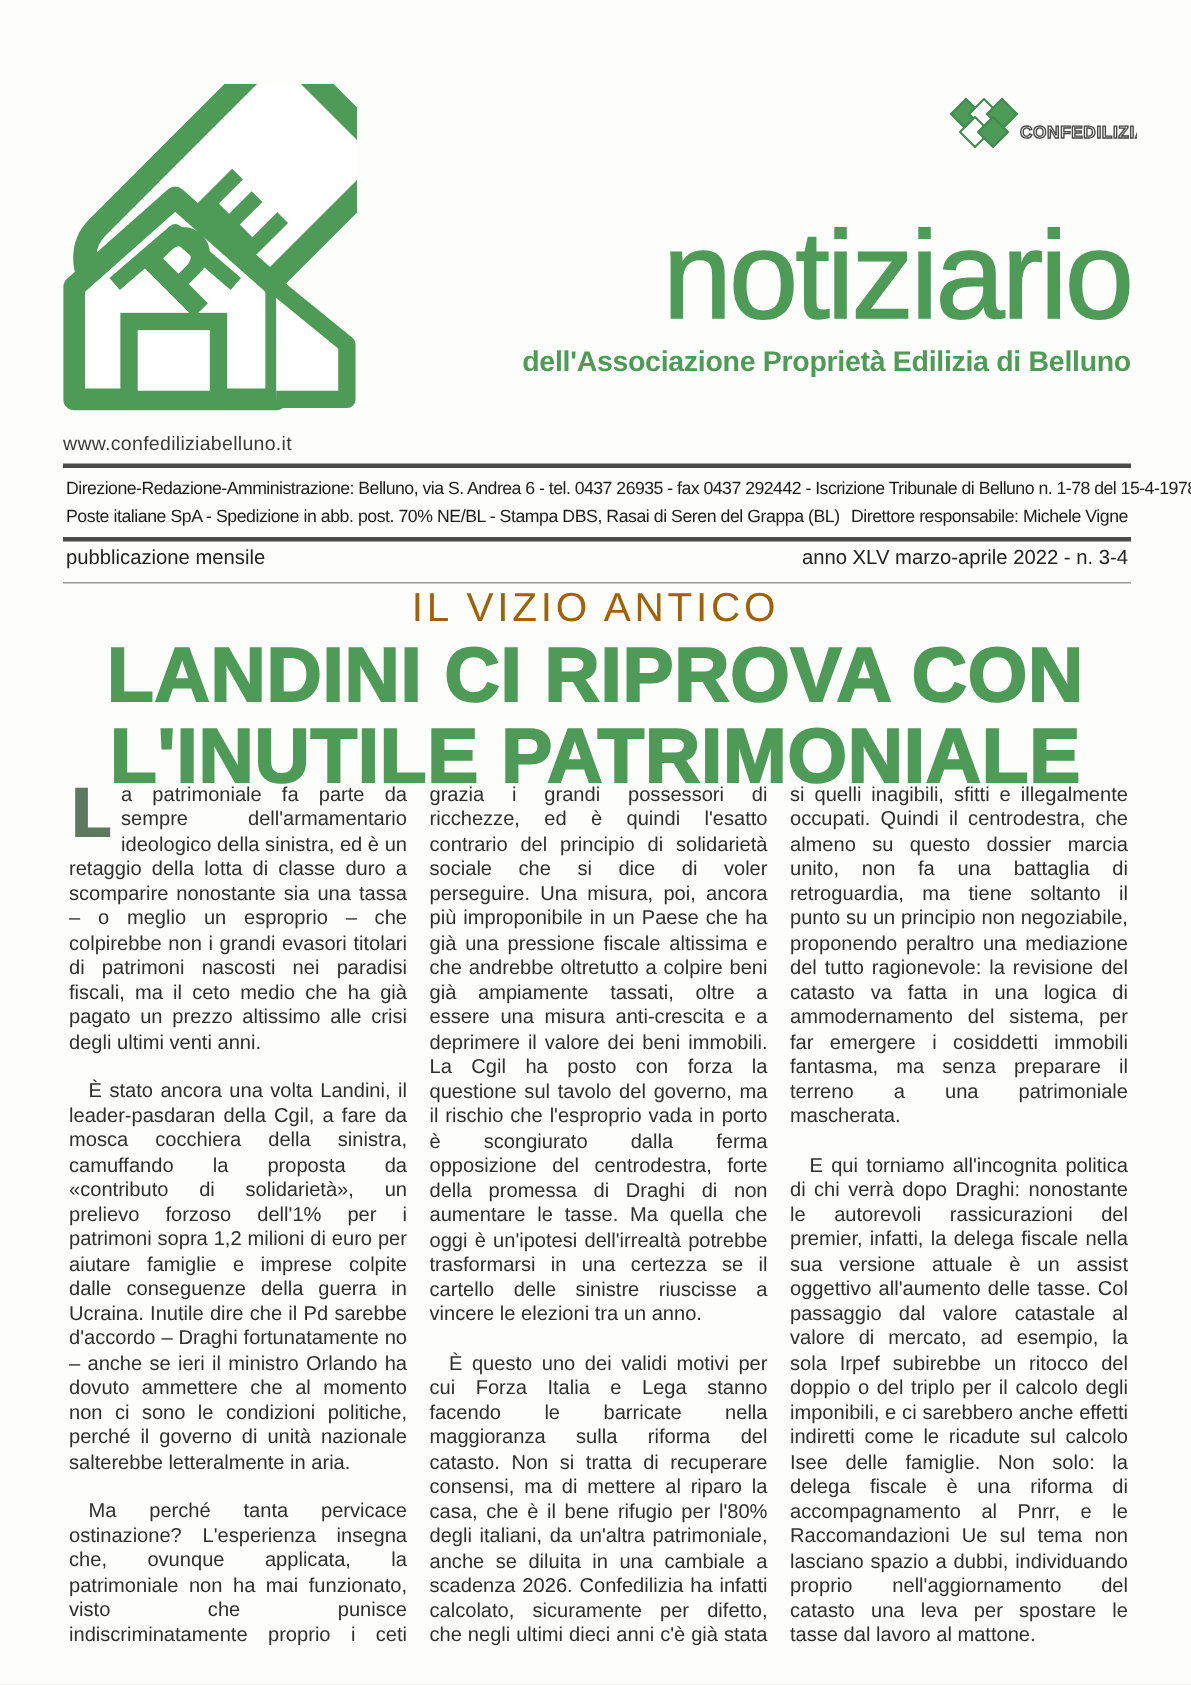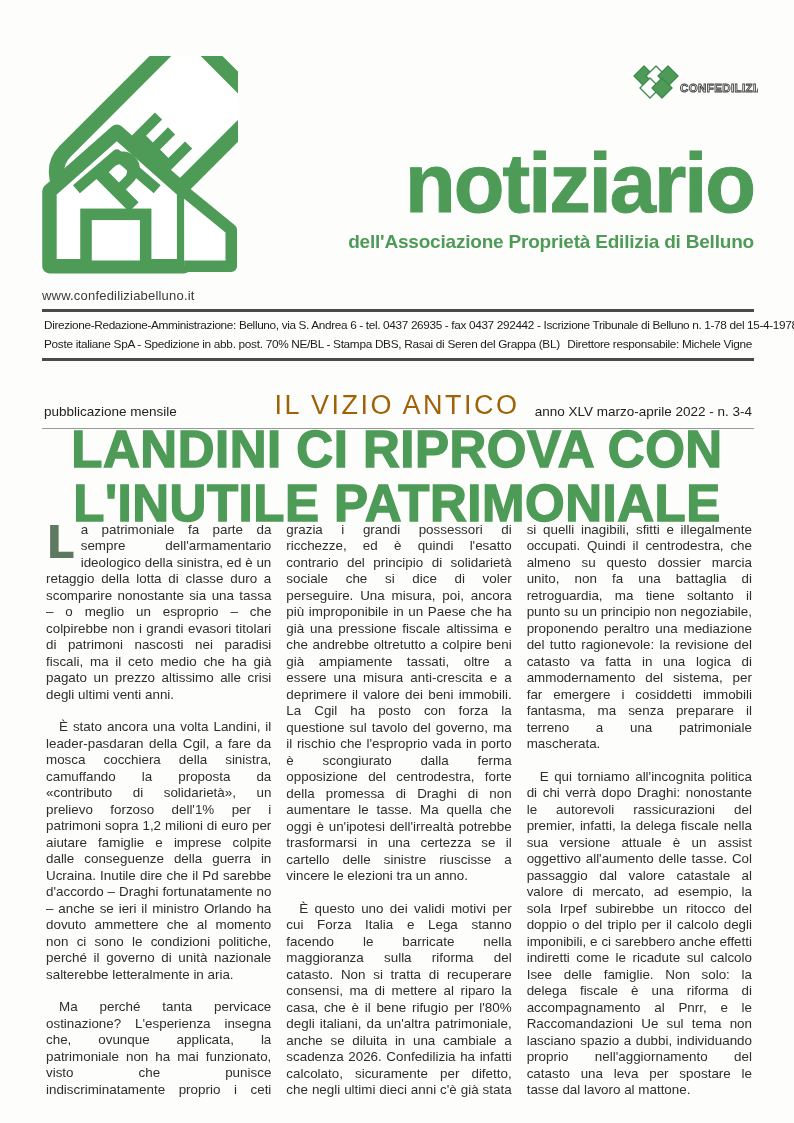--- a/index.html
+++ b/index.html
@@ -7,36 +7,36 @@
     position:relative;width:794px;height:1123px;background:#fdfdfb;
     margin:0 auto;overflow:hidden;
     font-family:"Liberation Sans", sans-serif;color:#2f2f2f;
   }
   
   .ape-logo{position:absolute;left:36px;top:56px;width:202px;height:232px;}
   .website{position:absolute;left:42px;top:288px;font-size:13px;color:#3a3a3a;letter-spacing:.2px;}
   .confedilizia{position:absolute;left:626px;top:58px;width:132px;height:48px;}
   .title-block{position:absolute;left:290px;right:40px;top:142px;text-align:right;color:#4d9b57;}
   .nz-title{
-    font-size:83px;font-weight:bold;letter-spacing:-2px;line-height:1;
+    font-size:83px;font-weight:normal;letter-spacing:-2px;line-height:1;
     -webkit-text-stroke:1px #4d9b57;
   }
   .nz-subtitle{font-size:19px;font-weight:bold;margin-top:6px;letter-spacing:-0.2px;}
   
   .mast-box{
     position:absolute;left:42px;right:40px;top:309px;
     border-top:3px solid #4a4a4a;border-bottom:3px solid #4a4a4a;
     padding:6px 2px 7px;color:#1c1c1c;
   }
   .mast-line1{font-size:11.8px;letter-spacing:-0.35px;white-space:nowrap;margin-bottom:5px;}
   .mast-line2{display:flex;justify-content:space-between;font-size:11.8px;letter-spacing:-0.3px;white-space:nowrap;}
   .freq-row{
     position:absolute;left:42px;right:40px;top:357px;
     display:flex;justify-content:space-between;align-items:flex-start;
-    font-size:13.5px;color:#222;padding:7px 2px 9px;border-bottom:1.5px solid #9a9a9a;margin-top:40px;
+    font-size:13.5px;color:#222;padding:7px 2px 9px;border-bottom:1.5px solid #9a9a9a;
   }
   
   .kicker{
     position:absolute;left:0;right:0;top:390px;text-align:center;
     font-size:27px;color:#a16207;letter-spacing:2.5px;font-weight:400;
   }
   .headline{
     position:absolute;left:0;right:0;top:423px;text-align:center;
     font-size:51px;font-weight:bold;color:#4d9b57;line-height:1.05;
     letter-spacing:.5px;-webkit-text-stroke:1.4px #4d9b57;

